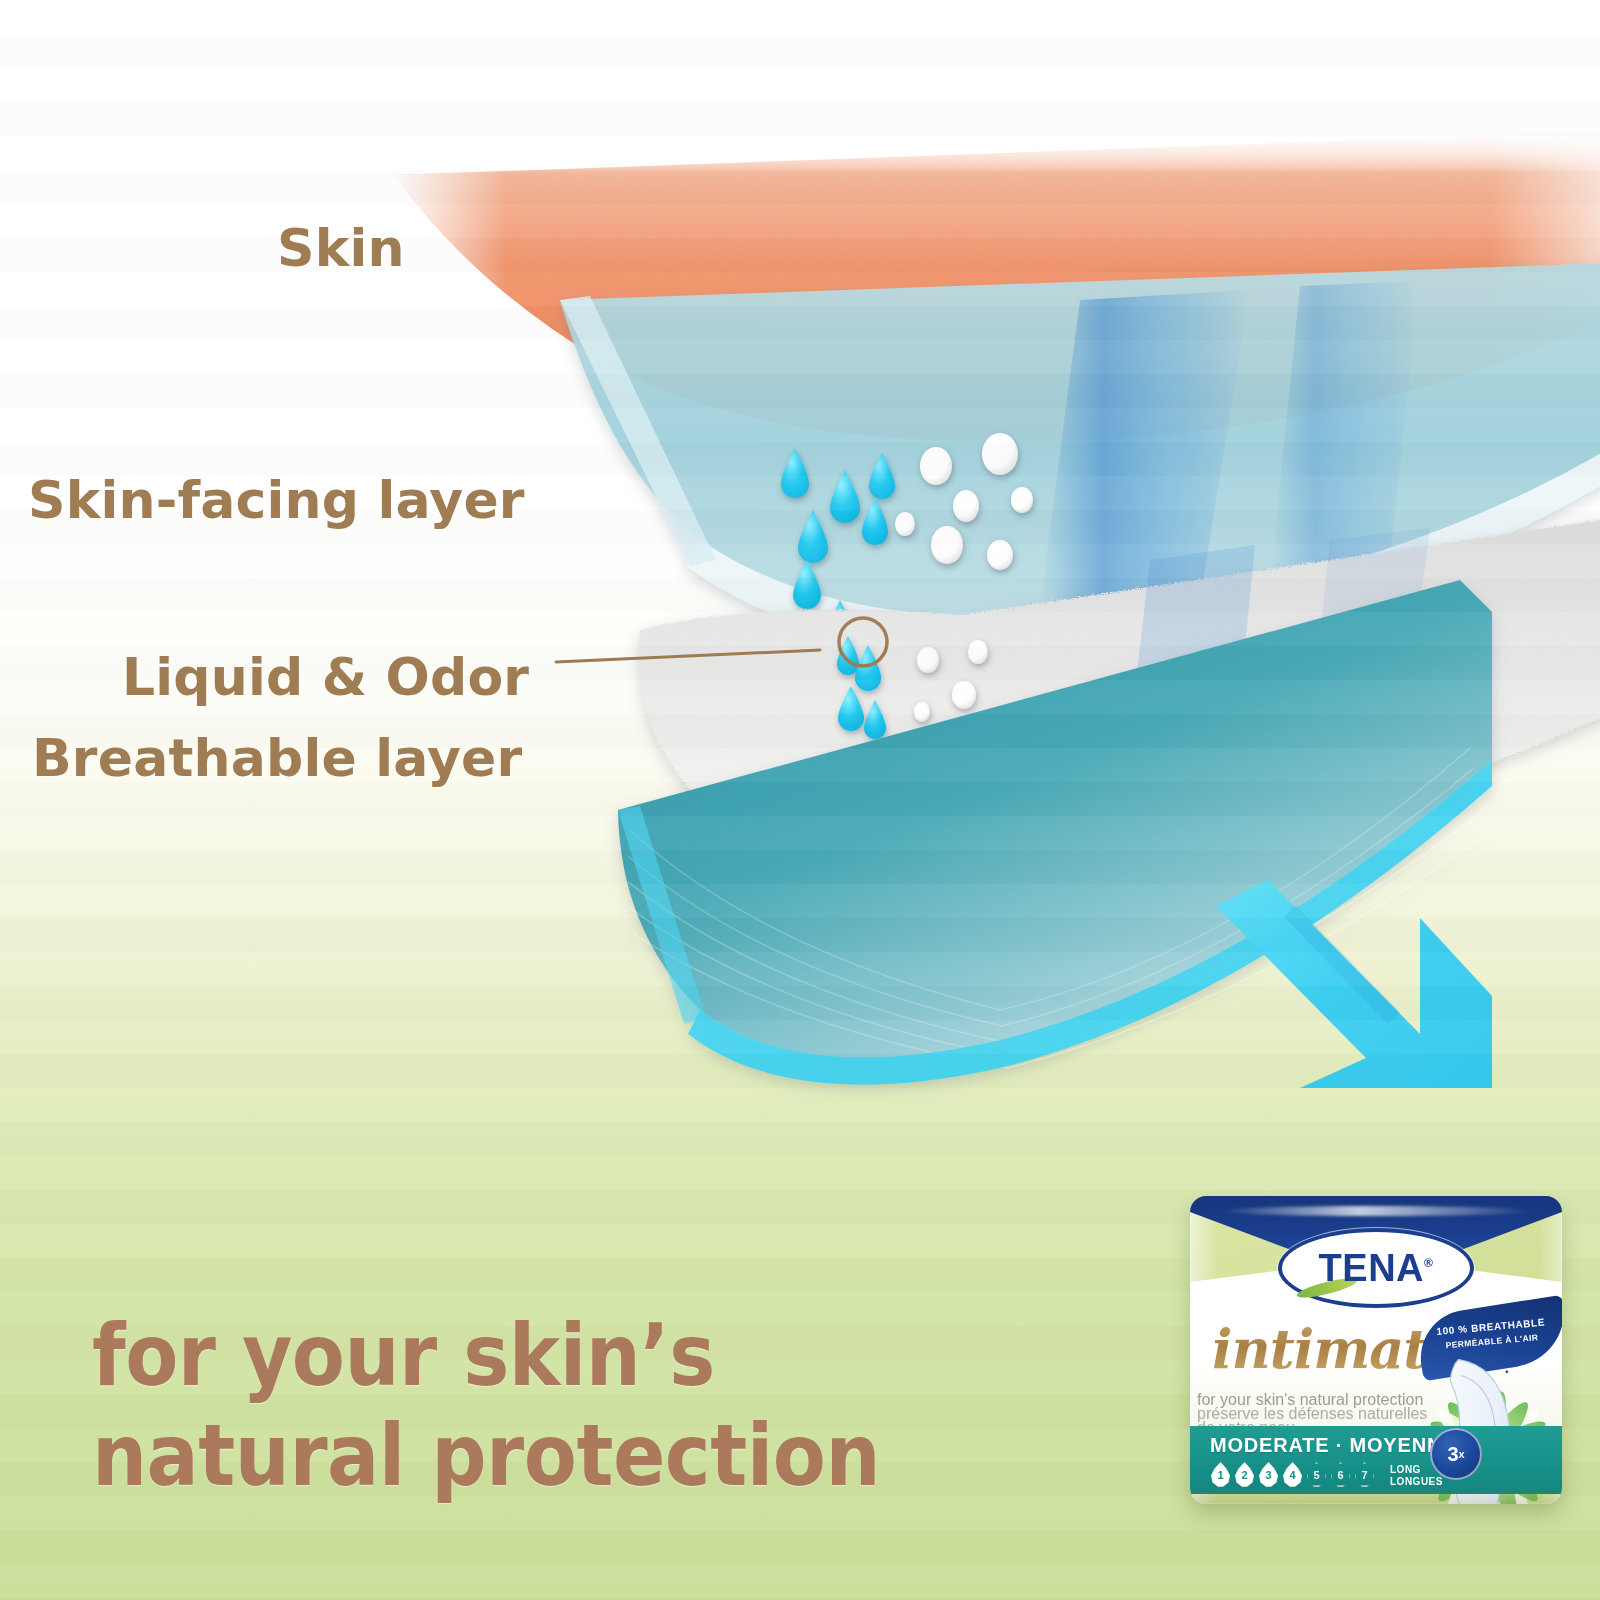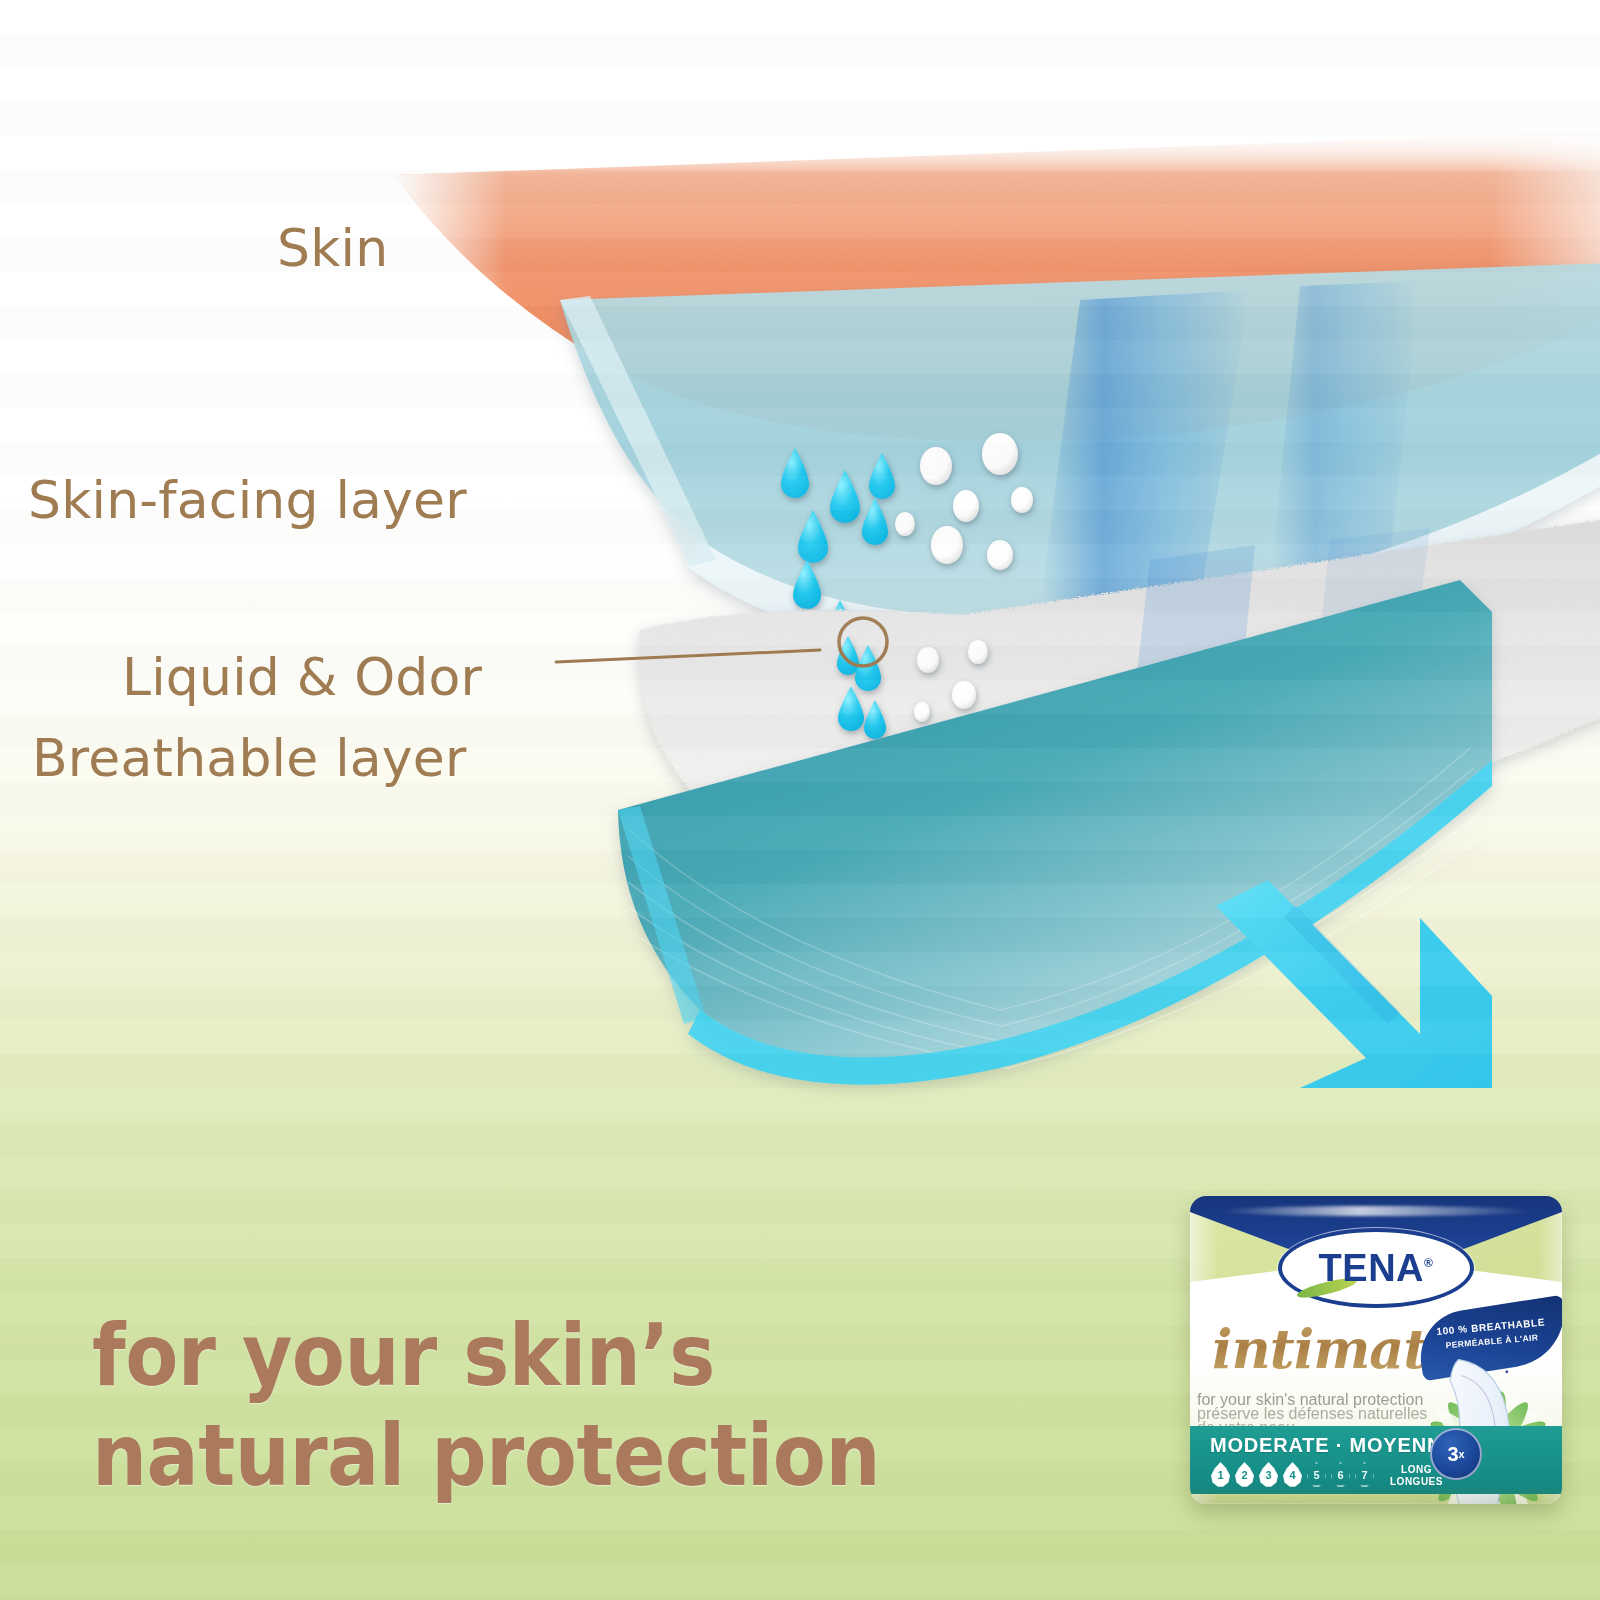--- a/index.html
+++ b/index.html
@@ -37,21 +37,21 @@
        rgba(255,255,255,0.035) 0px, rgba(255,255,255,0.035) 34px,
        rgba(0,0,0,0.012) 34px, rgba(0,0,0,0.012) 68px);
     pointer-events:none;
   }
 
   
   .layer-label{
     position:absolute;
     color:#a07c52;
     font-family:"DejaVu Sans", sans-serif;
-    font-weight:400;
+    font-weight:700;
     letter-spacing:0.2px;
     white-space:nowrap;
     text-shadow:0 1px 1px rgba(255,255,255,0.85);
   }
   #label-skin      { left:277px;  top:218px;  font-size:52px; }
   #label-skinface  { left:28px;   top:470px;  font-size:52px; }
   #label-liquid    { left:122px;  top:647px;  font-size:52px; }
   #label-absorb    { left:32px;   top:728px;  font-size:52px; }
   #label-breath    { left:210px;  top:880px;  font-size:52px; line-height:62px; white-space:normal; width:420px;}
 
@@ -189,21 +189,21 @@
     clip-path: polygon(50% 0%, 78% 26%, 95% 54%, 88% 82%, 62% 99%, 38% 99%, 12% 82%, 5% 54%, 22% 26%);
   }
   .drop.filled .dshape{ background:#ffffff; }
   .drop.filled .dnum{ color:#17918a; position:relative; }
   .drop.hollow .dshape{ background:transparent; box-shadow:inset 0 0 0 1.6px rgba(255,255,255,0.85); }
   .drop.hollow .dnum{ color:rgba(255,255,255,0.92); position:relative; }
   #pk-long{
     position:absolute; left:200px; top:268px;
     color:#ffffff;
     font-family:"Liberation Sans","DejaVu Sans", sans-serif;
-    font-weight:700; font-size:10px; line-height:12px; letter-spacing:0.5px;text-align:center;
+    font-weight:700; font-size:10px; line-height:12px; letter-spacing:0.5px;
   }
   #pk-flower{
     position:absolute; right:-8px; top:142px;
     width:178px; height:210px;
     pointer-events:none;
   }
   #pk-badge{
     position:absolute; left:240px; top:232px;
     width:52px; height:52px; border-radius:50%;
     background:radial-gradient(circle at 38% 32%, #2f63b8 0%, #1b4697 55%, #10306f 100%);

